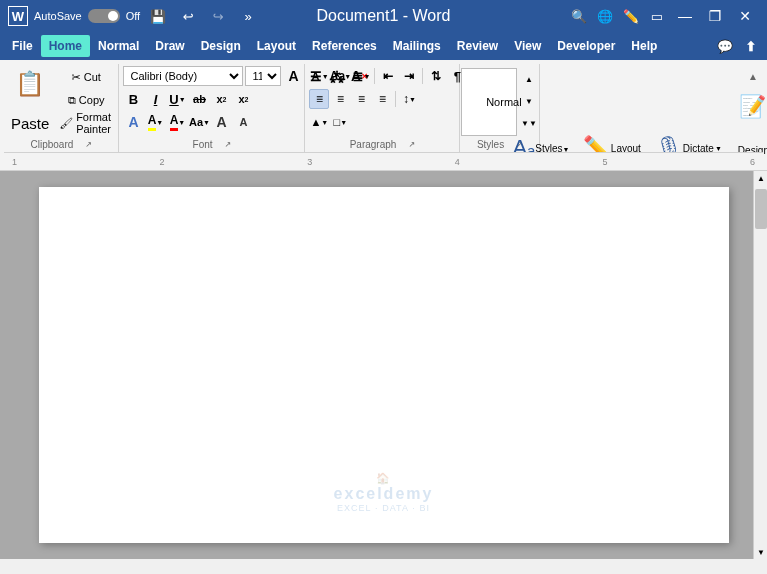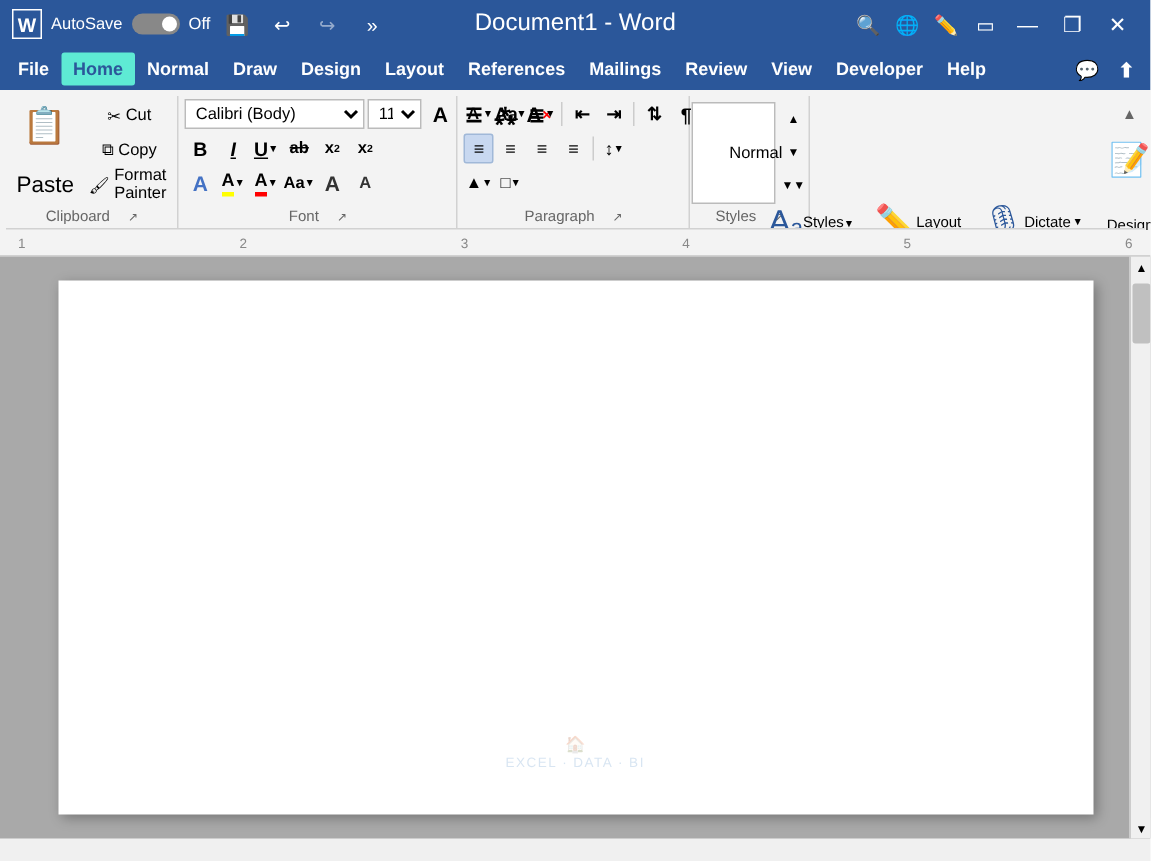--- a/index.html
+++ b/index.html
@@ -509,20 +509,21 @@
         <span>5</span>
         <span>6</span>
     </div>
   </div>
 </div>
 
 <div id="doc-area">
   <div id="doc-page">
     <div id="watermark">
       <div>🏠</div>
+      <div style="font-size:16px;font-weight:bold;letter-spacing:2px;">exceldemy</div>
       <div style="font-size:9px;letter-spacing:1px;">EXCEL · DATA · BI</div>
     </div>
   </div>
 
   <div id="right-scrollbar">
     <div class="scroll-arrow">▲</div>
     <div class="scroll-track">
       <div class="scroll-thumb"></div>
     </div>
     <div class="scroll-arrow">▼</div>

